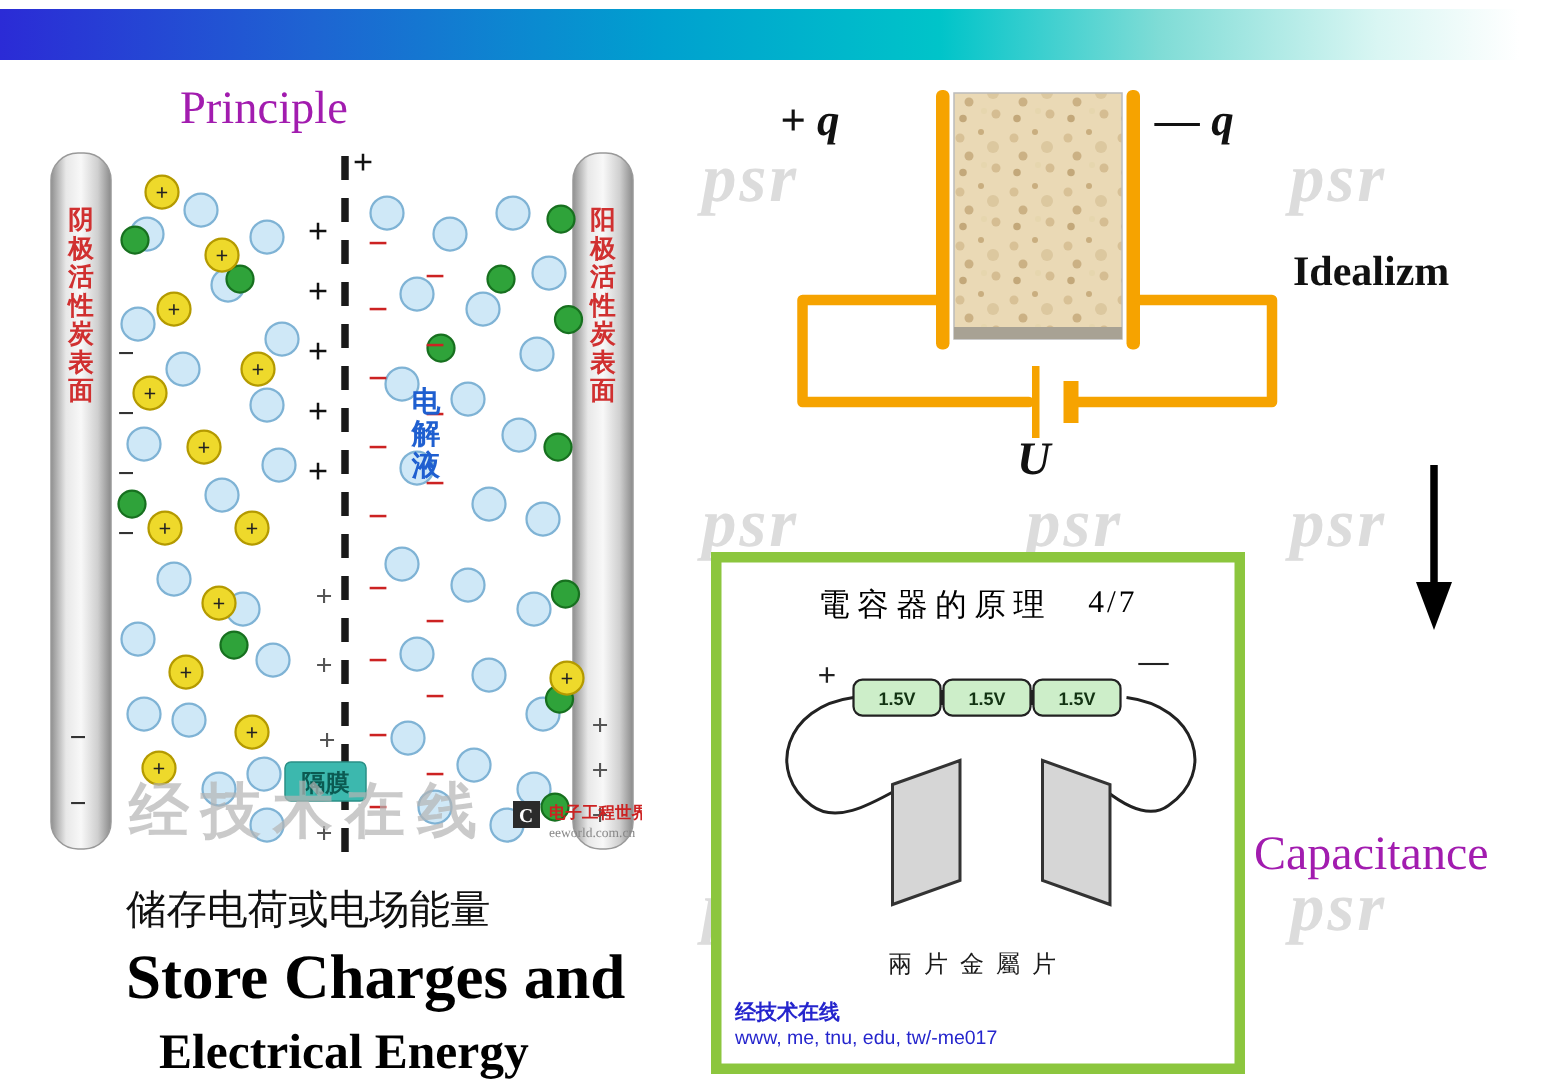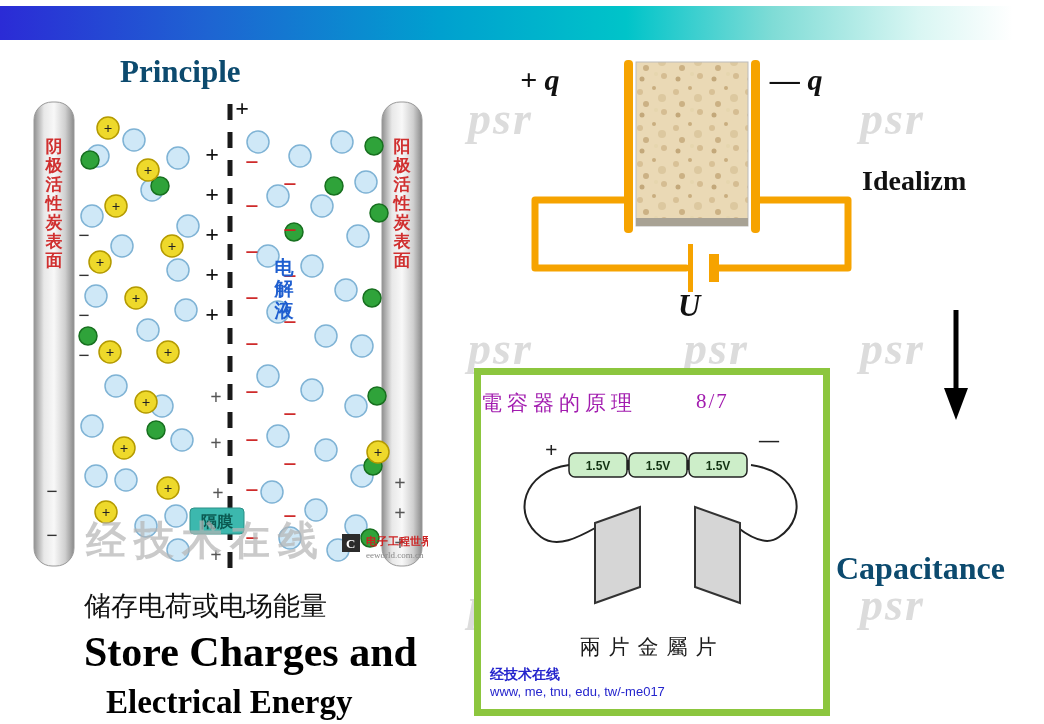--- a/index.html
+++ b/index.html
@@ -5,45 +5,45 @@
   html,body{margin:0;padding:0;background:#fff;}
   .slide{position:relative;width:1044px;height:724px;background:#ffffff;overflow:hidden;
          font-family:"Liberation Serif",serif;}
   
   .topbar{position:absolute;left:0;top:6px;width:1044px;height:34px;z-index:2;
     background:linear-gradient(90deg,#2b2bd6 0%,#1e64d2 20%,#00a0cf 42%,#00c4c9 60%,#7fdcd6 74%,#d9f6f3 88%,#ffffff 97%);}
   
   .wm{position:absolute;font:italic 700 46px "Liberation Serif",serif;color:#dcdcdc;
       letter-spacing:2px;z-index:1;user-select:none;}
   
-  .heading{position:absolute;color:#0c4a6e;font-weight:bold;z-index:6;}
+  .heading{position:absolute;color:#a21caf;font-weight:normal;z-index:6;}
   .h-principle{left:120px;top:54px;font-size:31px;}
   .h-capacitance{left:836px;top:538px;font-size:32px;margin-top:12px;}
   
   .cap-cn{position:absolute;left:84px;top:588px;font-family:"Liberation Sans",sans-serif;
           font-weight:normal;font-size:27px;color:#111;z-index:6;}
   .cap-en1{position:absolute;left:84px;top:628px;font-weight:bold;font-size:42px;color:#000;z-index:6;}
   .cap-en2{position:absolute;left:106px;top:668px;font-weight:bold;font-size:33px;color:#000;z-index:6;margin-top:16px;}
   
   .edl{position:absolute;left:28px;top:98px;z-index:4;}
   
   .circuit{position:absolute;left:490px;top:48px;z-index:2;}
   
   .arrow{position:absolute;left:938px;top:306px;z-index:2;}
   
   .frame{position:absolute;left:474px;top:368px;width:356px;height:348px;z-index:4;
          border:7px solid #8cc63e;background:#ffffff;box-sizing:border-box;}
   .frame-inner{position:relative;width:100%;height:100%;}
   .demo-title-row{position:absolute;top:14px;left:0;width:100%;display:flex;
-                  justify-content:flex-start;gap:59px;color:#a21caf;font-size:21px;}
+                  justify-content:center;gap:24px;color:#000000;font-size:21px;}
   .demo-title{letter-spacing:5px;}
   .demo-page{letter-spacing:2px;}
   .demo-svg{position:absolute;left:2px;top:48px;}
   .demo-caption{position:absolute;top:258px;left:0;width:100%;text-align:center;
-                font-size:21px;letter-spacing:8px;color:#1a1a1a;}
+                font-size:16px;letter-spacing:8px;color:#1a1a1a;}
   .demo-credits{position:absolute;left:9px;bottom:8px;color:#2525cd;
                 font-family:"Liberation Sans",sans-serif;line-height:1.35;}
   .demo-credit-name{font-size:14px;font-weight:bold;}
   .demo-credit-url{font-size:13px;font-weight:normal;}
 </style>
 </head>
 <body>
 
 <div class="slide">
 
@@ -251,21 +251,21 @@
 
   <svg class="arrow" width="36" height="118" viewBox="0 0 36 118">
     <line x1="18" y1="4" x2="18" y2="84" stroke="#000" stroke-width="5"></line>
     <polygon points="6,82 30,82 18,114" fill="#000"></polygon>
   </svg>
 
   <div class="frame">
     <div class="frame-inner">
       <div class="demo-title-row">
         <span class="demo-title">電容器的原理</span>
-        <span class="demo-page">8/7</span>
+        <span class="demo-page">4/7</span>
       </div>
 
       <svg class="demo-svg" width="338" height="205" viewBox="0 0 338 205">
         <text x="62" y="34" font-size="22" font-weight="bold" fill="#222">+</text>
         <text x="276" y="24" font-size="20" font-weight="bold" fill="#222">—</text>
 
         <g id="battery-row">
             <rect x="86" y="30" width="58" height="24" rx="6" fill="#cdeec9" stroke="#222" stroke-width="1.5"></rect>
             <text x="115" y="47" text-anchor="middle" font-size="12" font-weight="bold" fill="#133313" font-family="Liberation Sans, sans-serif">1.5V</text>
             <rect x="144" y="37" width="4" height="10" fill="#222"></rect>

